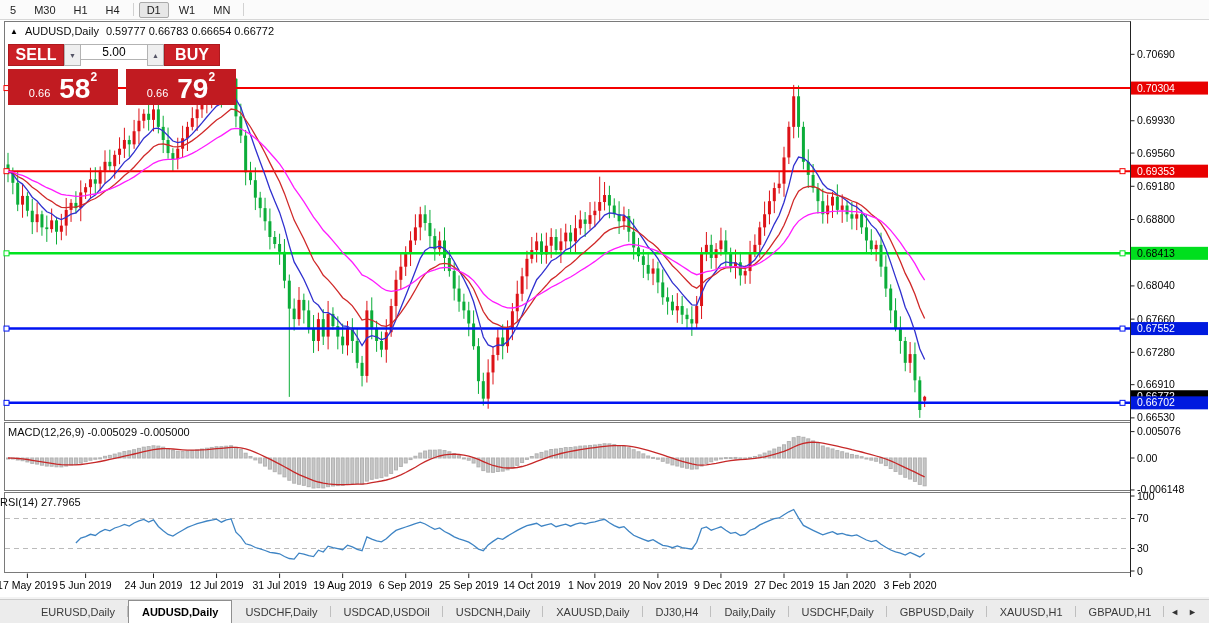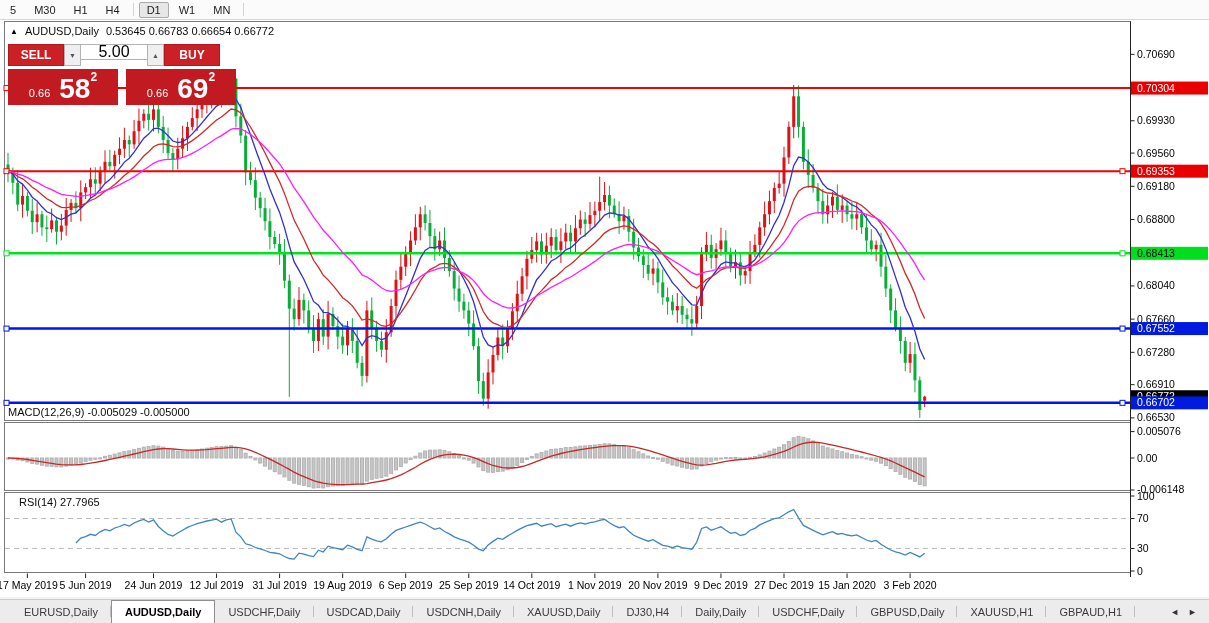--- a/index.html
+++ b/index.html
@@ -26,47 +26,47 @@
   .chart-area svg { position:absolute; left:0; top:0; }
   .chart-title {
     position:absolute; left:10px; top:5px; font-size:11px; color:#0a0a0a;
     display:flex; align-items:center; gap:7px; white-space:nowrap;
   }
   .sym-arrow { font-size:8px; color:#000; }
   
   .trade { position:absolute; left:8px; top:24px; width:228px; }
   .trade-row1 { display:flex; height:22px; }
   .btn-sell,.btn-buy {
-    width:56px; background:#cb2026; color:#fff; font-weight:700; font-size:12px;
+    width:56px; background:#cb2026; color:#fff; font-weight:700; font-size:16px;
     display:flex; align-items:center; justify-content:center; border:1px solid #ad191e;
   }
   .spin {
     width:17px; background:#efefef; border:1px solid #b3b3b3; color:#556;
     font-size:7px; display:flex; align-items:center; justify-content:center;
   }
   .vol {
     width:66px; height:16px; border:1px solid #b3b3b3; border-left:none; border-right:none;
-    text-align:center; font-size:16px; font-family:"Liberation Sans",sans-serif; background:#fff;
+    text-align:center; font-size:12px; font-family:"Liberation Sans",sans-serif; background:#fff;
   }
   .trade-row2 { display:flex; gap:8px; margin-top:3px; }
   .pricebox {
     flex:1; height:36px; background:#c11b21; color:#fff;
     display:flex; align-items:flex-end; justify-content:center; padding-bottom:3px;
   }
   .pb-small { font-size:11px; margin:0 9px 3px 0; }
   .pb-big { font-size:28px; font-weight:700; line-height:26px; }
   .pb-sup { font-size:12px; font-weight:700; align-self:flex-start; margin-top:1px; }
   .ind-label { position:absolute; font-size:11px; color:#0a0a0a; white-space:nowrap; }
-  #macd-label { left:8px; top:386px; }
-  #rsi-label  { left:8px; top:476px;padding-left:11px; }
+  #macd-label { left:8px; top:406px; }
+  #rsi-label  { left:0; top:476px; }
   
   .tabbar {
     position:absolute; left:0; top:599px; width:1209px; height:24px;
     background:#ececec; border-top:1px solid #cccccc;
-    display:flex; align-items:stretch; font-size:11px; color:#3a3a3a; padding-left:11px;
+    display:flex; align-items:stretch; font-size:11px; color:#3a3a3a; padding-left:28px;
   }
   .tab { display:flex; align-items:center; padding:0 13px; position:relative; cursor:default; white-space:nowrap; }
   .tab:not(.active)::after {
     content:""; position:absolute; right:0; top:6px; bottom:6px; width:1px; background:#bfbfbf;
   }
   .tab.active {
     background:#fff; border:1px solid #8f8f8f; border-bottom:none; color:#000; font-weight:700;
   }
   .tab-arrows { margin-left:auto; display:flex; gap:9px; align-items:center; padding-right:12px; color:#333; font-size:9px; }
 </style>
@@ -757,54 +757,54 @@
       <text x="784" y="569" fill="#000" font-size="10.5" text-anchor="middle" font-family="Liberation Sans, sans-serif">27 Dec 2019</text>
       <line x1="847.05" y1="553.5" x2="847.05" y2="558" stroke="#222" stroke-width="1"></line>
       <text x="847.05" y="569" fill="#000" font-size="10.5" text-anchor="middle" font-family="Liberation Sans, sans-serif">15 Jan 2020</text>
       <line x1="910.0999999999999" y1="553.5" x2="910.0999999999999" y2="558" stroke="#222" stroke-width="1"></line>
       <text x="910.0999999999999" y="569" fill="#000" font-size="10.5" text-anchor="middle" font-family="Liberation Sans, sans-serif">3 Feb 2020</text>
     </svg>
 
   <div class="chart-title">
     <span class="sym-arrow">▲</span>
     <span>AUDUSD,Daily</span>
-    <span>0.53645 0.66783 0.66654 0.66772</span>
+    <span>0.59777 0.66783 0.66654 0.66772</span>
   </div>
 
   <div class="trade">
     <div class="trade-row1">
       <div class="btn-sell">SELL</div>
       <div class="spin">▼</div>
       <input class="vol" readonly="" value="5.00" style="">
       <div class="spin">▲</div>
       <div class="btn-buy">BUY</div>
     </div>
     <div class="trade-row2">
       <div class="pricebox">
         <span class="pb-small">0.66</span>
         <span class="pb-big">58</span>
         <span class="pb-sup">2</span>
       </div>
       <div class="pricebox">
         <span class="pb-small">0.66</span>
-        <span class="pb-big">69</span>
+        <span class="pb-big">79</span>
         <span class="pb-sup">2</span>
       </div>
     </div>
   </div>
 
   <div class="ind-label" id="macd-label">MACD(12,26,9) -0.005029 -0.005000</div>
   <div class="ind-label" id="rsi-label">RSI(14) 27.7965</div>
 </div>
 
 <div class="tabbar" id="tabbar">
     <span class="tab">EURUSD,Daily</span>
     <span class="tab active">AUDUSD,Daily</span>
     <span class="tab">USDCHF,Daily</span>
-    <span class="tab">USDCAD,Daily</span>
+    <span class="tab">USDCAD,USDOil</span>
     <span class="tab">USDCNH,Daily</span>
     <span class="tab">XAUUSD,Daily</span>
     <span class="tab">DJ30,H4</span>
     <span class="tab">Daily,Daily</span>
     <span class="tab">USDCHF,Daily</span>
     <span class="tab">GBPUSD,Daily</span>
     <span class="tab">XAUUSD,H1</span>
     <span class="tab">GBPAUD,H1</span>
     <span class="tab-arrows">
       <span>◄</span>

